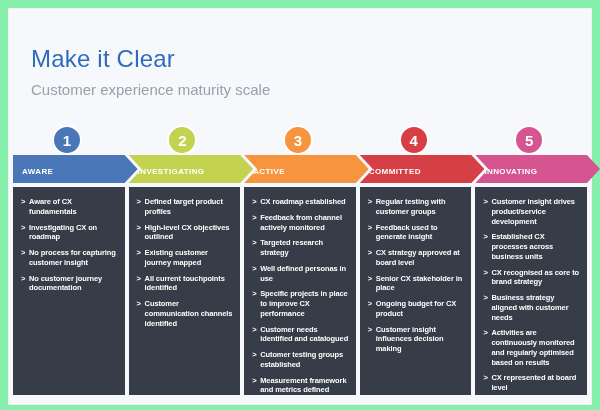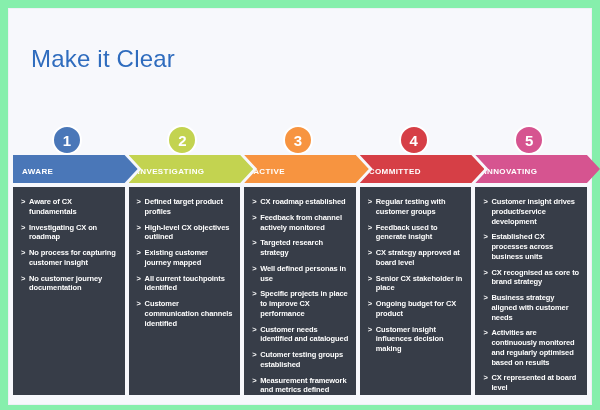--- a/index.html
+++ b/index.html
@@ -27,20 +27,21 @@
   .bullet { position:relative; padding-left:8px; margin-bottom:6px; color:#fdfdfd;
     font-size:7.5px; font-weight:bold; line-height:1.3; letter-spacing:-0.1px; }
   .chev { position:absolute; left:0; top:0; color:#fdfdfd; }
 </style>
 </head>
 <body>
 
 <div class="page">
   <div class="card">
     <h1 class="title">Make it Clear</h1>
+    <div class="subtitle">Customer experience maturity scale</div>
     <div class="stages-row">
   <div class="stage-arrow first">
     <div class="stage-circle" style="background: rgb(74, 119, 184);">
       <span class="stage-num">1</span>
     </div>
     <div class="stage-band" style="background: rgb(74, 119, 184);">
       <span class="stage-label">AWARE</span>
     </div>
   </div>
 

